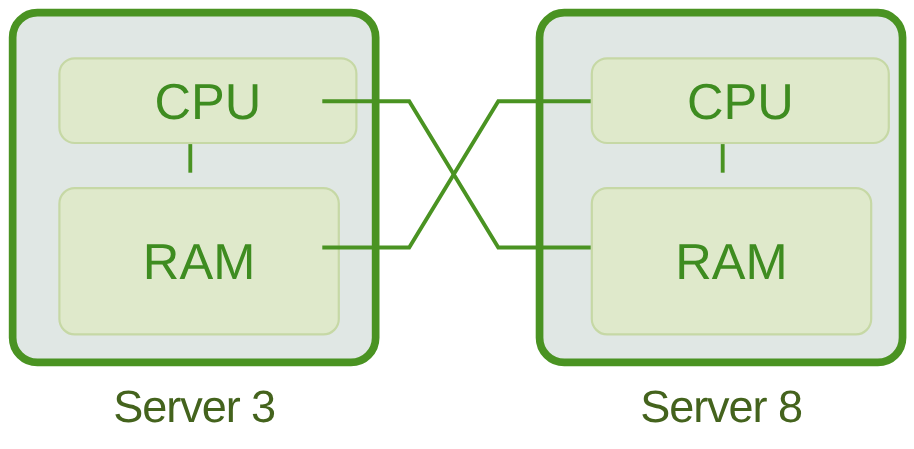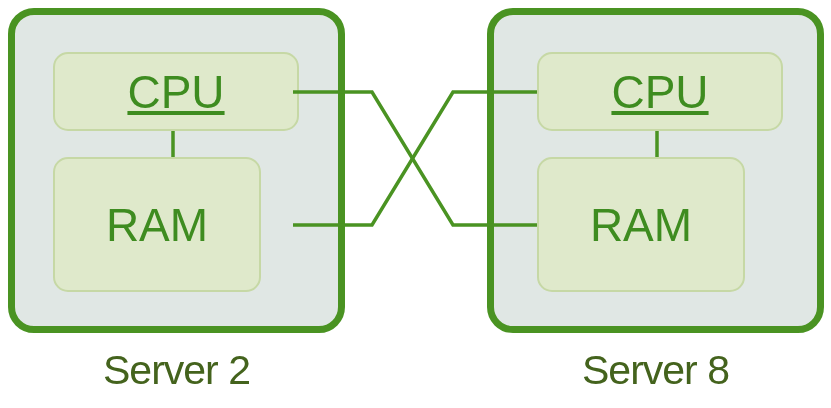--- a/index.html
+++ b/index.html
@@ -33,22 +33,22 @@
     background: #dfe9cb;
     border: 2px solid #c6d8a5;
     border-radius: 15px;
     display: flex;
     align-items: center;
     justify-content: center;
     color: #3e8c20;
     font-size: 46px;
     line-height: 1;
   }
-  .comp-cpu { left: 53px; top: 52px; width: 246px; height: 79px; text-decoration: underline; }
-  .comp-ram { left: 53px; top: 157px; width: 208px; height: 135px; }
+  .comp-cpu { left: 53px; top: 52px; width: 272px; height: 79px; }
+  .comp-ram { left: 53px; top: 170px; width: 256px; height: 135px; }
   .comp-cpu.right { left: 537px; }
   .comp-ram.right { left: 537px; }
   .server-label {
     position: absolute;
     top: 346px;
     width: 337px;
     text-align: center;
     color: #44631d;
     font-size: 41px;
     line-height: 1.2;
@@ -74,21 +74,21 @@
 
 <div id="canvas">
 
   <div class="server s1"></div>
   <div class="component comp-cpu">
     <span>CPU</span>
   </div>
   <div class="component comp-ram">
     <span>RAM</span>
   </div>
-  <div class="server-label l1">Server 2</div>
+  <div class="server-label l1">Server 3</div>
 
   <div class="server s2"></div>
   <div class="component comp-cpu right">
     <span>CPU</span>
   </div>
   <div class="component comp-ram right">
     <span>RAM</span>
   </div>
   <div class="server-label l2">Server 8</div>
 

